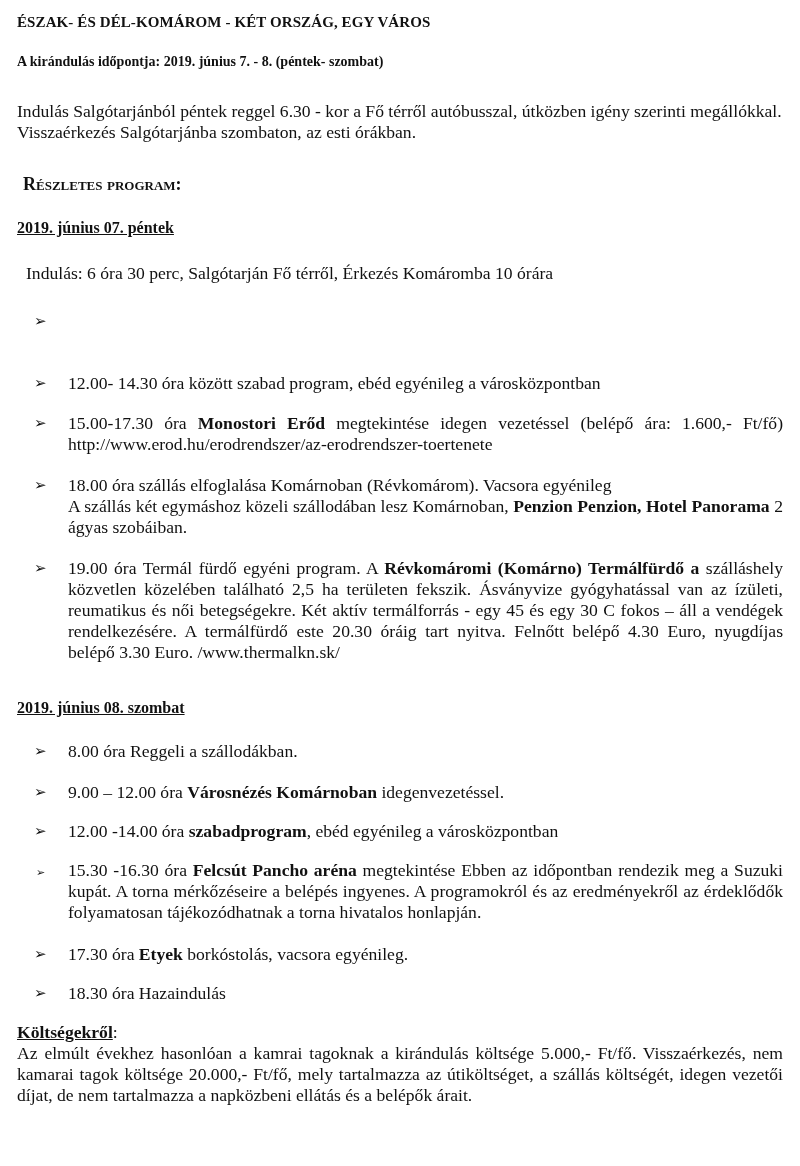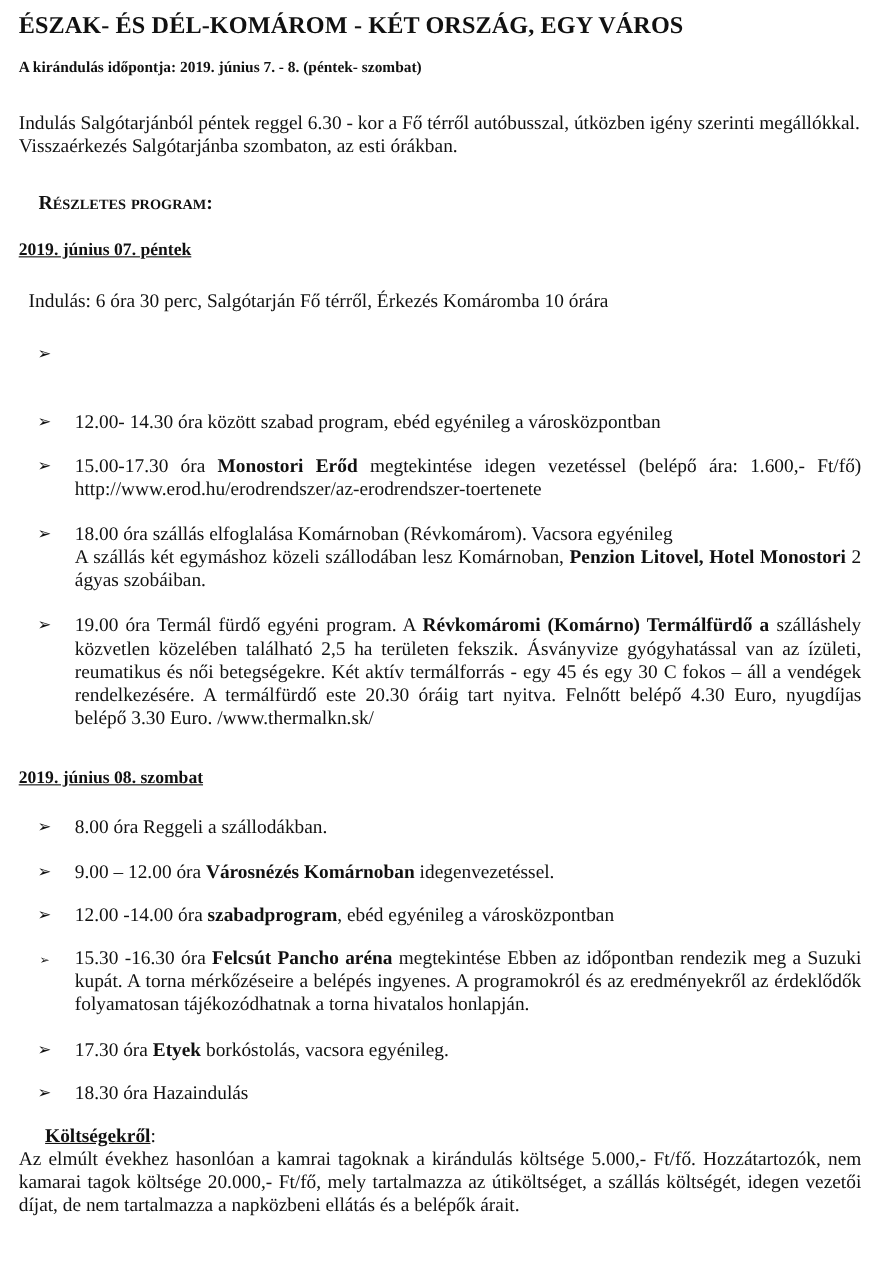--- a/index.html
+++ b/index.html
@@ -4,35 +4,35 @@
 <style>
   html, body { margin: 0; padding: 0; background: #ffffff; }
   body {
     width: 800px; height: 1166px; overflow: hidden; position: relative;
     font-family: "Liberation Serif", "DejaVu Serif", serif;
     color: #111111;
     font-size: 17.6px;
     line-height: 21px;
   }
   .page { position: absolute; left: 17px; top: 0; width: 766px; }
-  .title { position: absolute; top: 12px; left: 0; font-weight: bold; font-size: 22px; letter-spacing: 0.1px; text-align: center; }
+  .title { position: absolute; top: 12px; left: 0; font-weight: bold; font-size: 15px; letter-spacing: 0.1px; text-align: center; }
   .date-line { position: absolute; top: 51px; left: 0; font-weight: bold; font-size: 14px; }
   .intro { position: absolute; top: 101px; left: 0; width: 766px; text-align: left; }
-  .program-heading { position: absolute; top: 174px; left: 18px; font-weight: bold; font-variant: small-caps; font-size: 18px; }
+  .program-heading { position: absolute; top: 174px; left: 6px; font-weight: bold; font-variant: small-caps; font-size: 18px; }
   .day-heading { position: absolute; left: 0; font-weight: bold; text-decoration: underline; font-size: 16px; }
   .day1 { top: 217px; }
   .day2 { top: 697px; }
   .departure { position: absolute; top: 263px; left: 9px; }
   .item { position: absolute; left: 17px; width: 749px; padding-left: 34px; box-sizing: border-box; text-align: justify; }
   .item .bullet { position: absolute; left: 0; top: 0; width: 22px; font-family: "DejaVu Sans", sans-serif; font-size: 15px; }
   .item .bullet.small { font-size: 11px; top: 2px; left: 2px; }
   .item p { margin: 0; }
   b { font-weight: bold; }
   .costs-heading { position: absolute; top: 1022px; left: 0; font-weight: bold; }
-  .costs-heading .ul { text-decoration: underline; margin-left: 24px; }
+  .costs-heading .ul { text-decoration: underline; }
   .costs-text { position: absolute; top: 1043px; left: 0; width: 766px; text-align: justify; }
 </style>
 </head>
 <body>
 
 <div class="page">
 
   <div class="title">ÉSZAK- ÉS DÉL-KOMÁROM - KÉT ORSZÁG, EGY VÁROS</div>
   <div class="date-line">A kirándulás időpontja: 2019. június 7. - 8. (péntek- szombat)</div>
   <div class="intro">Indulás Salgótarjánból péntek reggel 6.30 - kor a Fő térről autóbusszal, útközben igény szerinti megállókkal. Visszaérkezés Salgótarjánba szombaton, az esti órákban.</div>
@@ -51,21 +51,21 @@
   </div>
 
   <div class="item" style="top:413px;">
     <span class="bullet">➢</span>
     <p><span>15.00-17.30 óra </span><b>Monostori Erőd</b><span> megtekintése idegen vezetéssel (belépő ára: 1.600,- Ft/fő) http://www.erod.hu/erodrendszer/az-erodrendszer-toertenete</span></p>
   </div>
 
   <div class="item" style="top:475px;">
     <span class="bullet">➢</span>
     <p>18.00 óra szállás elfoglalása Komárnoban (Révkomárom). Vacsora egyénileg</p>
-    <p><span>A szállás két egymáshoz közeli szállodában lesz Komárnoban, </span><b>Penzion Litovel, Hotel Monostori</b><span> 2 ágyas szobáiban.</span></p>
+    <p><span>A szállás két egymáshoz közeli szállodában lesz Komárnoban, </span><b>Penzion Penzion, Hotel Panorama</b><span> 2 ágyas szobáiban.</span></p>
   </div>
 
   <div class="item" style="top:558px;">
     <span class="bullet">➢</span>
     <p><span>19.00 óra Termál fürdő egyéni program. A </span><b>Révkomáromi (Komárno) Termálfürdő a</b><span> szálláshely közvetlen közelében található 2,5 ha területen fekszik. Ásványvize gyógyhatással van az ízületi, reumatikus és női betegségekre. Két aktív termálforrás - egy 45 és egy 30 C fokos – áll a vendégek rendelkezésére. A termálfürdő este 20.30 óráig tart nyitva. Felnőtt belépő 4.30 Euro, nyugdíjas belépő 3.30 Euro. /www.thermalkn.sk/</span></p>
   </div>
 
   <div class="day-heading day2">2019. június 08. szombat</div>
 
   <div class="item" style="top:741px;">
@@ -92,15 +92,15 @@
     <span class="bullet">➢</span>
     <p><span>17.30 óra </span><b>Etyek</b><span> borkóstolás, vacsora egyénileg.</span></p>
   </div>
 
   <div class="item" style="top:983px;">
     <span class="bullet">➢</span>
     <p>18.30 óra Hazaindulás</p>
   </div>
 
   <div class="costs-heading"><span class="ul">Költségekről</span><span style="font-weight:normal">:</span></div>
-  <div class="costs-text">Az elmúlt évekhez hasonlóan a kamrai tagoknak a kirándulás költsége 5.000,- Ft/fő. Hozzátartozók, nem kamarai tagok költsége 20.000,- Ft/fő, mely tartalmazza az útiköltséget, a szállás költségét, idegen vezetői díjat, de nem tartalmazza a napközbeni ellátás és a belépők árait.</div>
+  <div class="costs-text">Az elmúlt évekhez hasonlóan a kamrai tagoknak a kirándulás költsége 5.000,- Ft/fő. Visszaérkezés, nem kamarai tagok költsége 20.000,- Ft/fő, mely tartalmazza az útiköltséget, a szállás költségét, idegen vezetői díjat, de nem tartalmazza a napközbeni ellátás és a belépők árait.</div>
 
 </div>
 
 </body></html>

